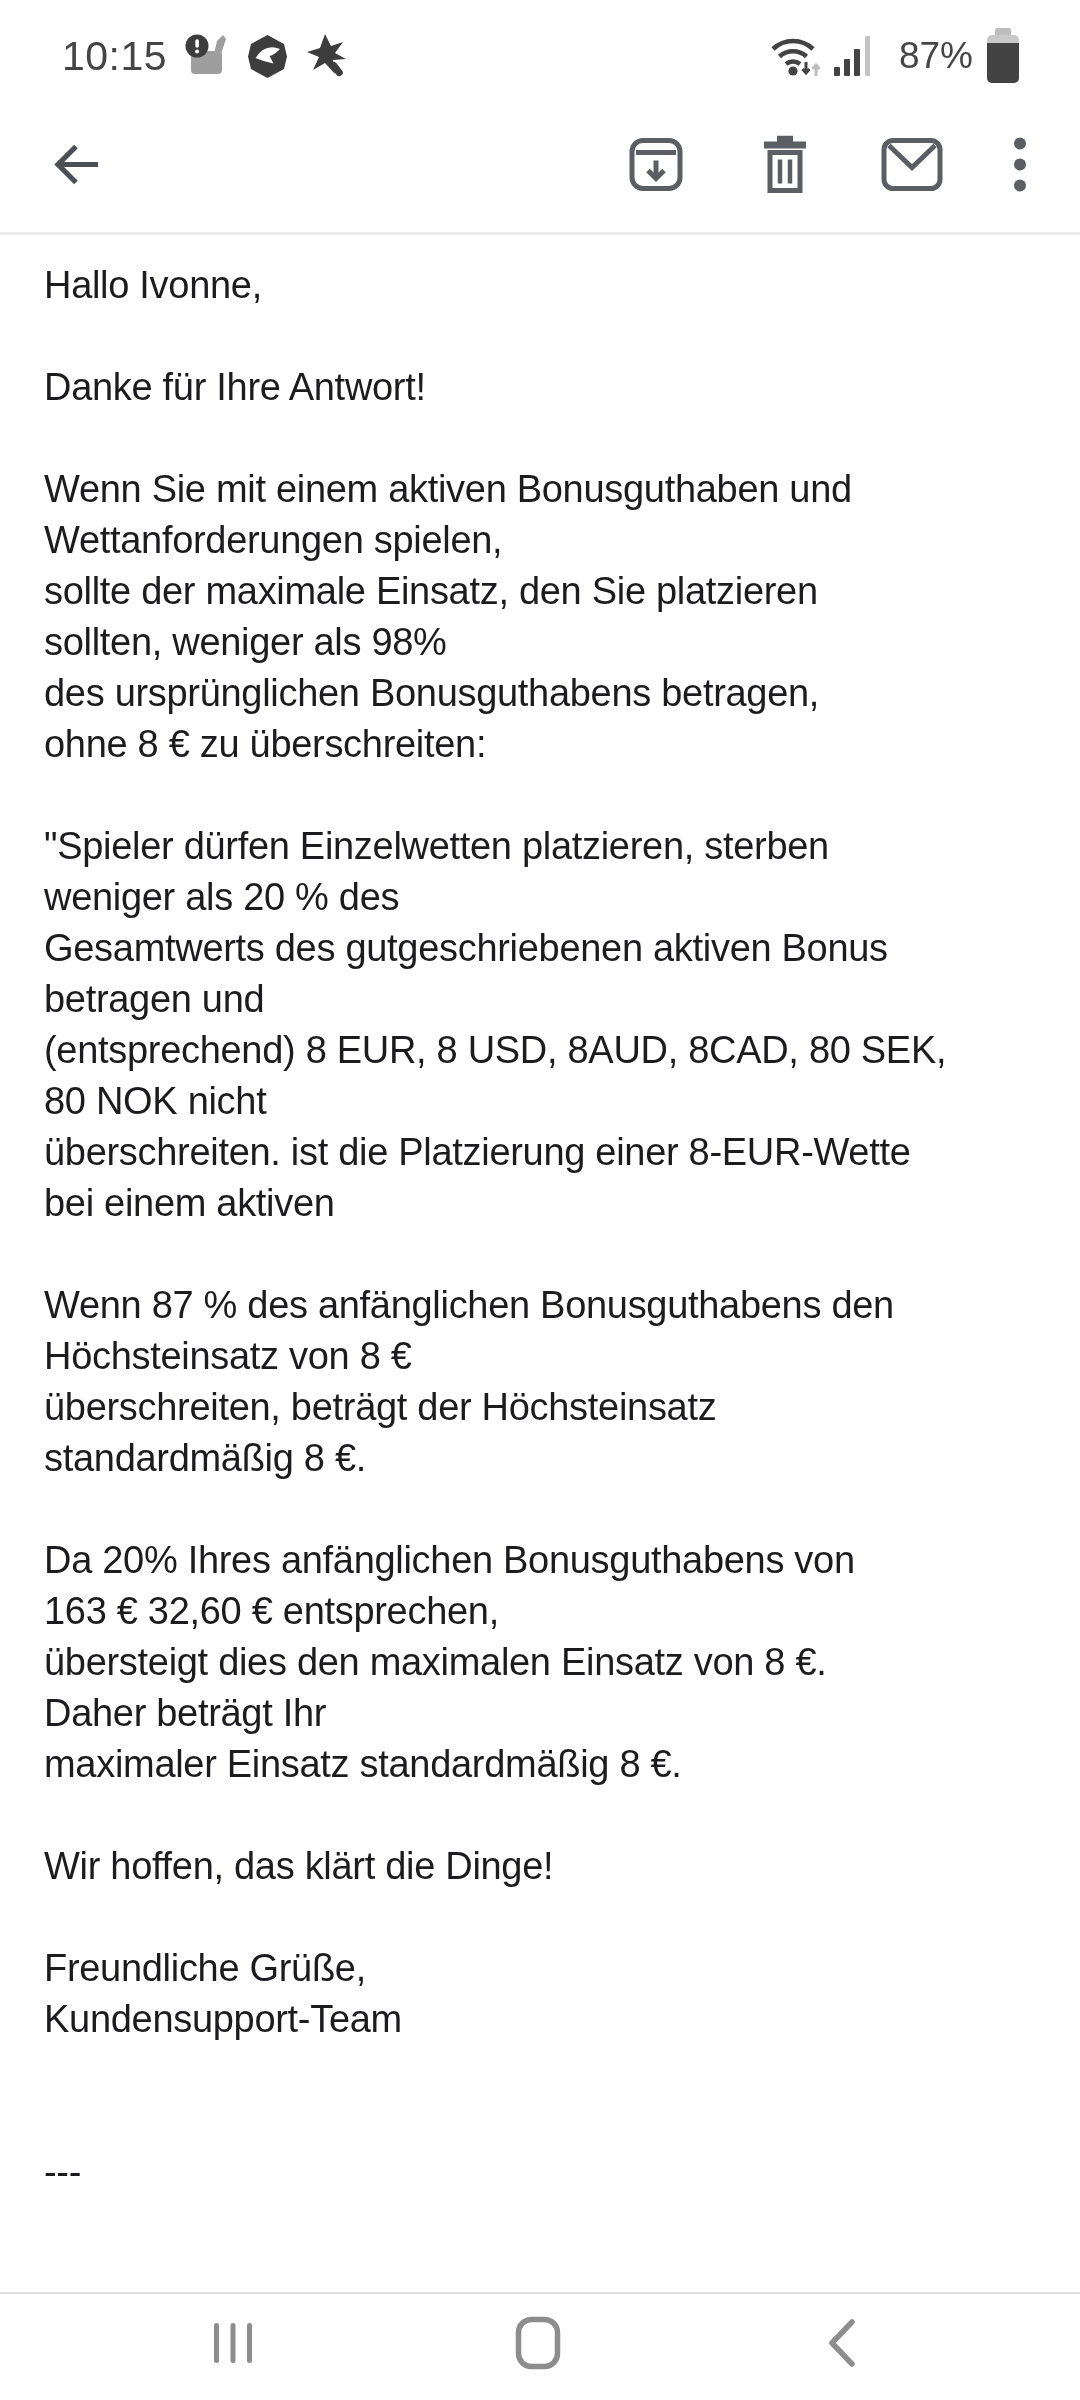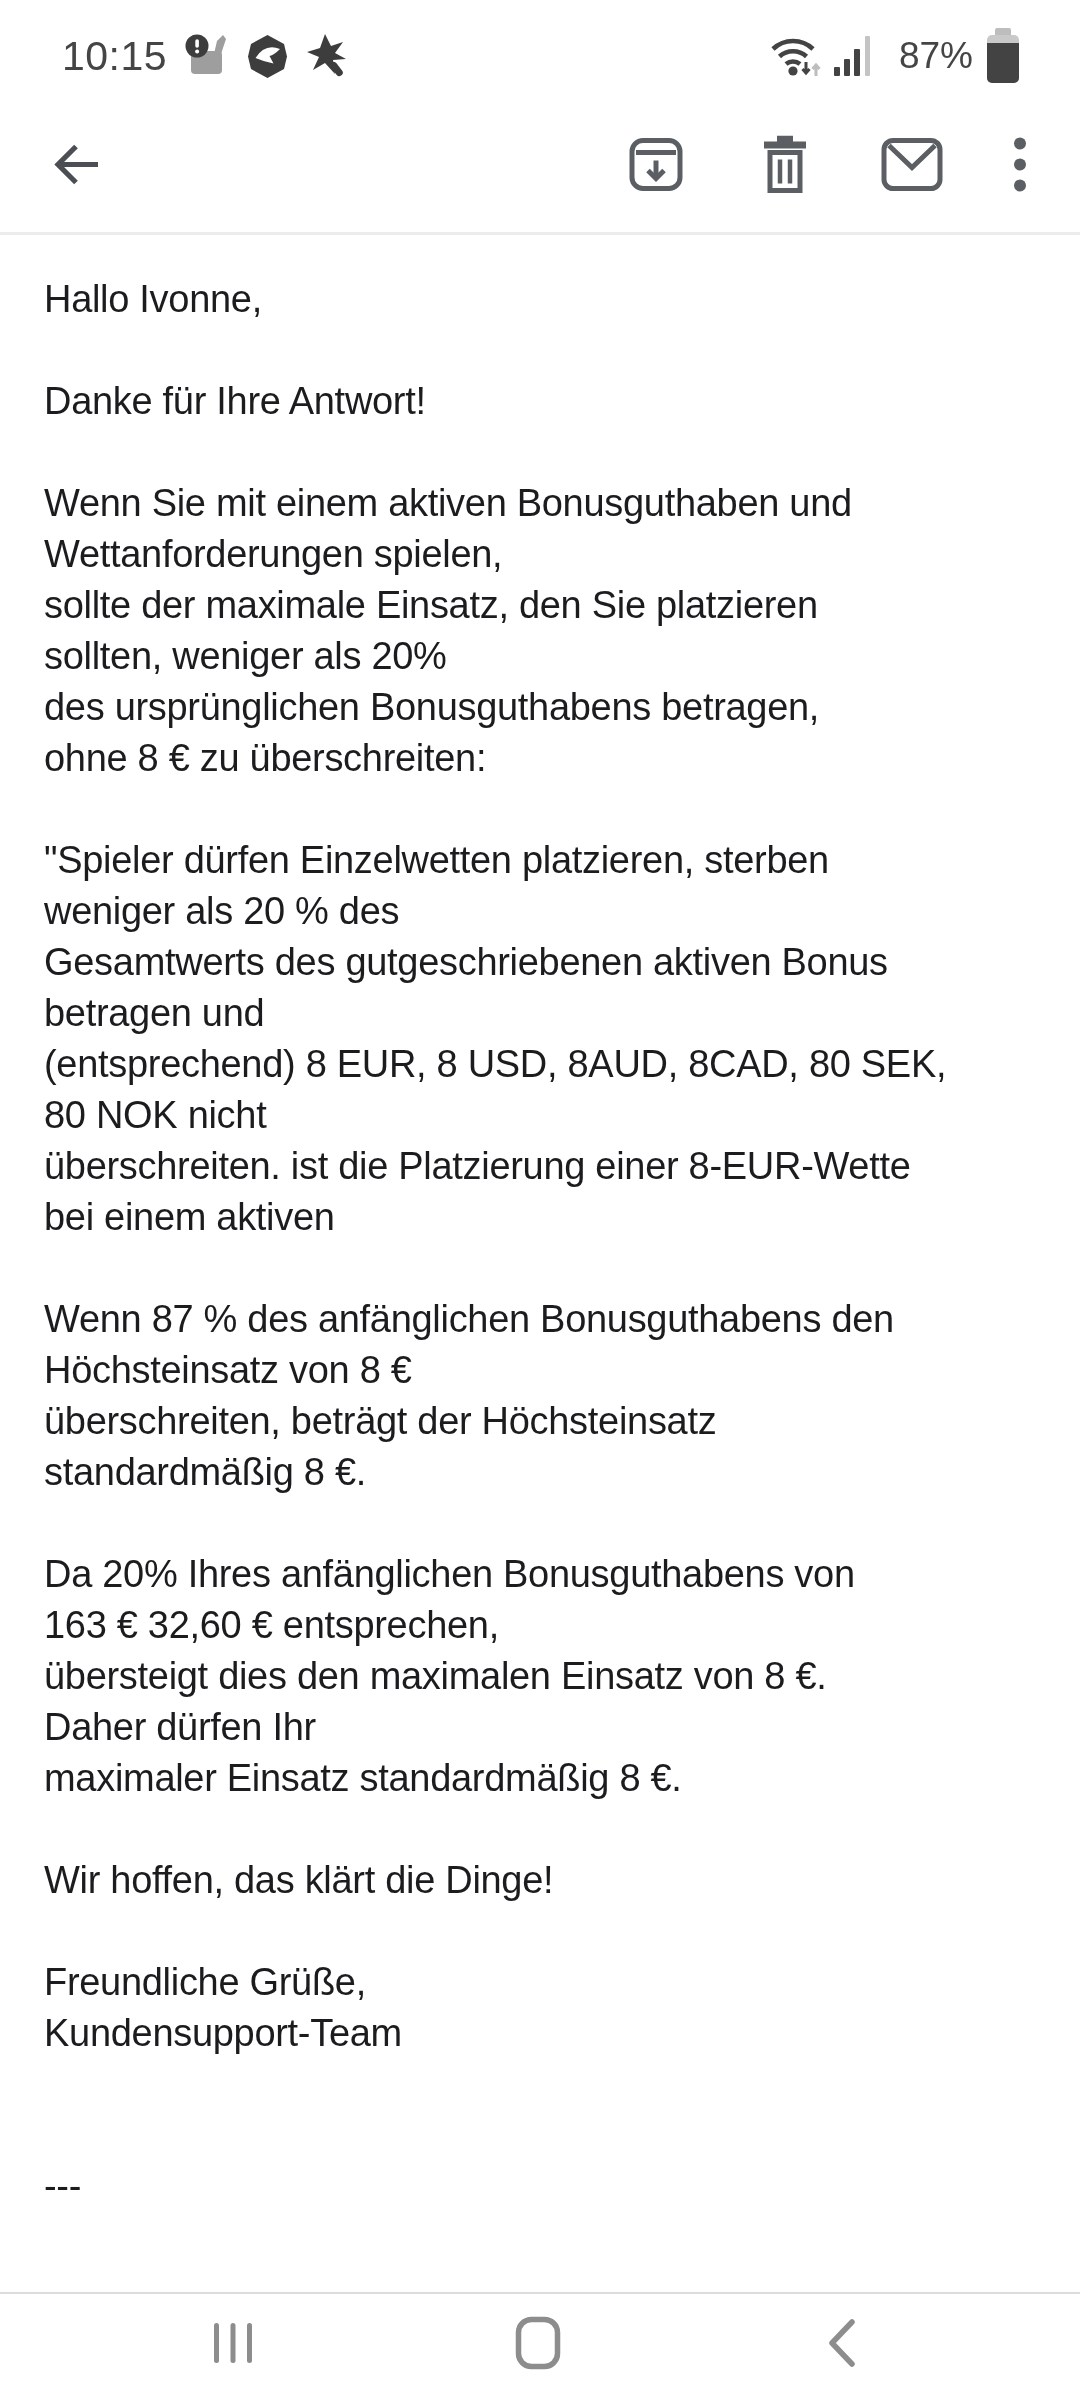--- a/index.html
+++ b/index.html
@@ -46,21 +46,21 @@
   .btn-more     { left: 1013px; }
 
   .toolbar-divider {
     position: absolute; top: 232px; left: 0; width: 100%; height: 3px;
     background: #ececec;
   }
 
   
   .email-body {
     position: absolute; top: 235px; left: 0; right: 0; bottom: 108px;
-    padding: 39px 10px 0 44px; box-sizing: border-box;
+    padding: 25px 10px 0 44px; box-sizing: border-box;
     overflow: hidden;
   }
   .line {
     font-size: 38px; line-height: 51px; color: #1c1c1e;
     letter-spacing: -0.3px; white-space: pre;
   }
 
   
   .nav-divider {
     position: absolute; left: 0; right: 0; top: 2292px; height: 2px;
@@ -190,42 +190,42 @@
   <div class="toolbar-divider"></div>
 
   <div class="email-body" id="email-body">
       <div class="line">Hallo Ivonne,</div>
       <div class="line">&nbsp;</div>
       <div class="line">Danke für Ihre Antwort!</div>
       <div class="line">&nbsp;</div>
       <div class="line">Wenn Sie mit einem aktiven Bonusguthaben und</div>
       <div class="line">Wettanforderungen spielen,</div>
       <div class="line">sollte der maximale Einsatz, den Sie platzieren</div>
-      <div class="line">sollten, weniger als 20%</div>
+      <div class="line">sollten, weniger als 98%</div>
       <div class="line">des ursprünglichen Bonusguthabens betragen,</div>
       <div class="line">ohne 8 € zu überschreiten:</div>
       <div class="line">&nbsp;</div>
       <div class="line">"Spieler dürfen Einzelwetten platzieren, sterben</div>
       <div class="line">weniger als 20 % des</div>
       <div class="line">Gesamtwerts des gutgeschriebenen aktiven Bonus</div>
       <div class="line">betragen und</div>
       <div class="line">(entsprechend) 8 EUR, 8 USD, 8AUD, 8CAD, 80 SEK,</div>
       <div class="line">80 NOK nicht</div>
       <div class="line">überschreiten. ist die Platzierung einer 8-EUR-Wette</div>
       <div class="line">bei einem aktiven</div>
       <div class="line">&nbsp;</div>
       <div class="line">Wenn 87 % des anfänglichen Bonusguthabens den</div>
       <div class="line">Höchsteinsatz von 8 €</div>
       <div class="line">überschreiten, beträgt der Höchsteinsatz</div>
       <div class="line">standardmäßig 8 €.</div>
       <div class="line">&nbsp;</div>
       <div class="line">Da 20% Ihres anfänglichen Bonusguthabens von</div>
       <div class="line">163 € 32,60 € entsprechen,</div>
       <div class="line">übersteigt dies den maximalen Einsatz von 8 €.</div>
-      <div class="line">Daher dürfen Ihr</div>
+      <div class="line">Daher beträgt Ihr</div>
       <div class="line">maximaler Einsatz standardmäßig 8 €.</div>
       <div class="line">&nbsp;</div>
       <div class="line">Wir hoffen, das klärt die Dinge!</div>
       <div class="line">&nbsp;</div>
       <div class="line">Freundliche Grüße,</div>
       <div class="line">Kundensupport-Team</div>
       <div class="line">&nbsp;</div>
       <div class="line">&nbsp;</div>
       <div class="line">---</div>
     </div>

